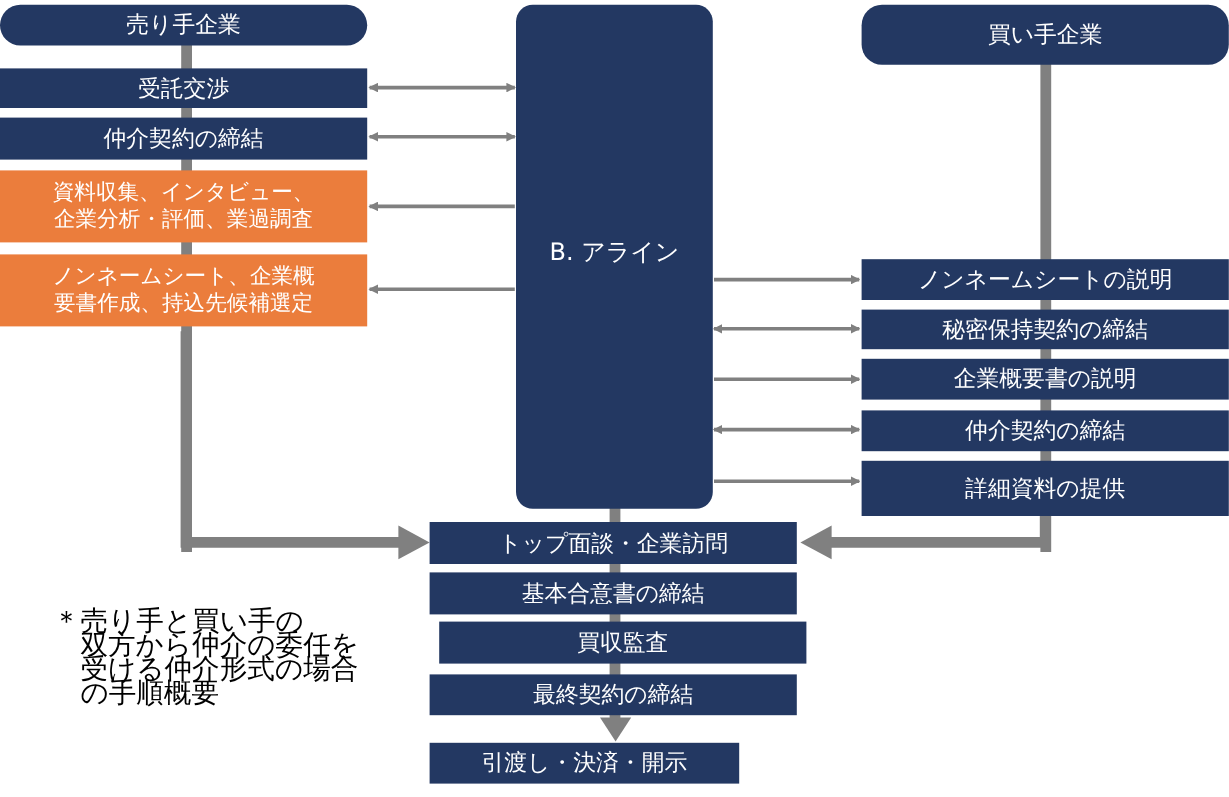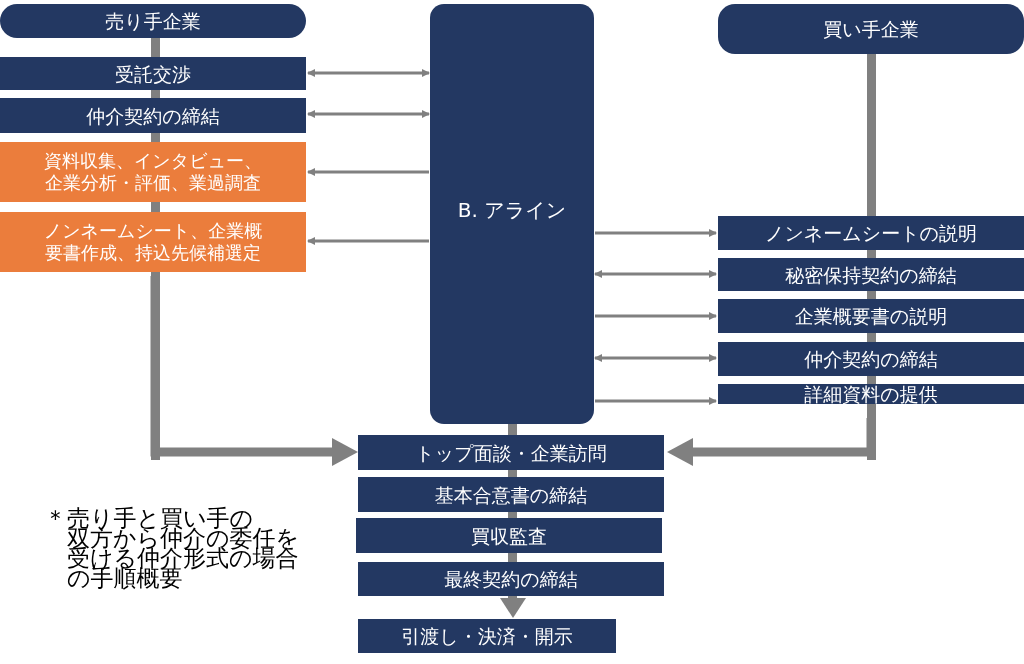--- a/index.html
+++ b/index.html
@@ -75,31 +75,31 @@
   </div>
 <div class="box" style="left:718px; top:258px; width:306px; height:33px;">
   <span>秘密保持契約の締結</span>
   </div>
 <div class="box" style="left:718px; top:299px; width:306px; height:34px;">
   <span>企業概要書の説明</span>
   </div>
 <div class="box" style="left:718px; top:342px; width:306px; height:34px;">
   <span>仲介契約の締結</span>
   </div>
-<div class="box" style="left:718px; top:384px; width:306px; height:20px;">
+<div class="box" style="left:718px; top:384px; width:306px; height:46px;">
   <span>詳細資料の提供</span>
   </div>
 
 <div class="box" style="left:358px; top:435px; width:306px; height:35px;">
   <span>トップ面談・企業訪問</span>
   </div>
 <div class="box" style="left:358px; top:477px; width:306px; height:35px;">
   <span>基本合意書の締結</span>
   </div>
-<div class="box" style="left:356px; top:518px; width:306px; height:35px;">
+<div class="box" style="left:366px; top:518px; width:306px; height:35px;">
   <span>買収監査</span>
   </div>
 <div class="box" style="left:358px; top:562px; width:306px; height:34px;">
   <span>最終契約の締結</span>
   </div>
 <div class="box" style="left:358px; top:619px; width:258px; height:34px;align-items:center;">
   <span>引渡し・決済・開示</span>
   </div>
 
 <div class="note">＊売り手と買い手の

